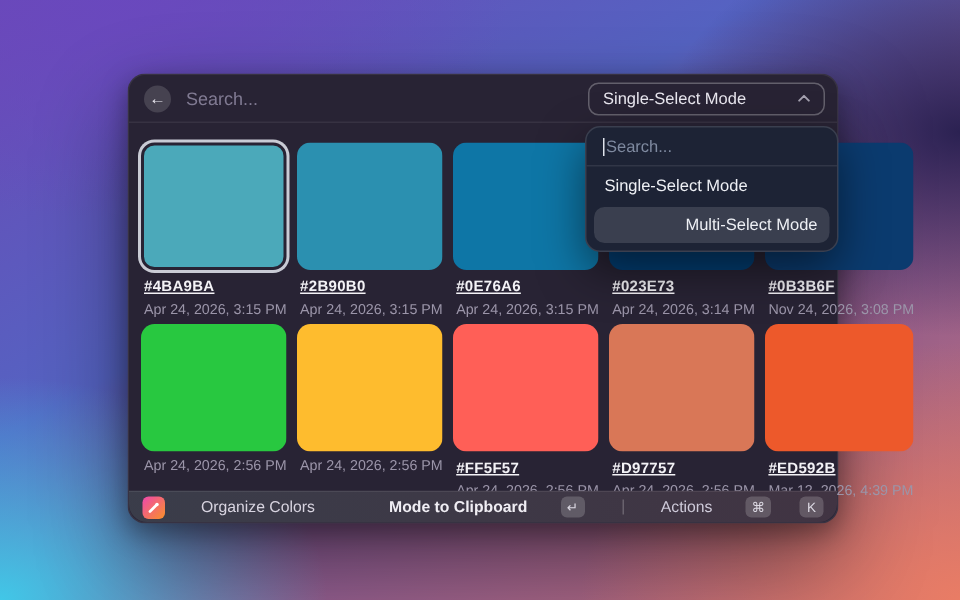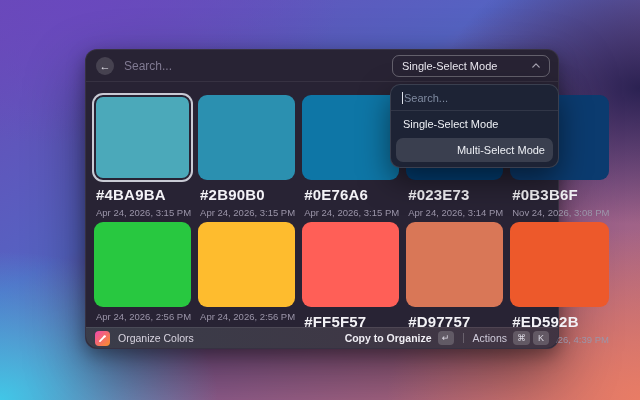--- a/index.html
+++ b/index.html
@@ -51,21 +51,21 @@
   }
   .cell {}
   .swatch {
     height:85px; border-radius:9px;
     border:2px solid rgba(0,0,0,0);
   }
   .cell.selected .swatch {
     border:2px solid #282334;
     box-shadow:0 0 0 2px #c9cbd5;
   }
-  .hex { font-size:15px; font-weight:bold; color:#f3f2f6; margin:6px 0 0 2px; letter-spacing:0.2px; }
+  .hex { font-size:10px; font-weight:bold; color:#f3f2f6; margin:6px 0 0 2px; letter-spacing:0.2px;text-decoration:underline; }
   .date { font-size:9.5px; color:#9b95a9; margin:4px 0 0 2px; white-space:nowrap; }
 
   
   .dropdown {
     position:absolute; left:304px; top:34px; width:169px;
     background:#1d2335;
     border:1px solid rgba(255,255,255,0.13);
     border-radius:10px;
     box-shadow:0 12px 30px rgba(0,0,0,0.5);
     z-index:5; overflow:hidden; padding-bottom:5px;
@@ -81,20 +81,21 @@
   }
 
   
   .footer {
     position:absolute; left:0; right:0; bottom:0; height:21px;
     display:flex; align-items:center; padding:0 9px;
     border-top:1px solid rgba(255,255,255,0.08);
     background:linear-gradient(90deg, rgba(120,160,160,0.16), rgba(160,105,115,0.16)), #2e2a39;
     border-radius:0 0 12px 12px;
     font-size:10.5px;
+    gap:16px;
   }
   .app-icon {
     width:15px; height:15px; border-radius:4px;
     background:linear-gradient(135deg,#f04fa0 10%,#f98d2f 95%);
     display:flex; align-items:center; justify-content:center; flex:0 0 auto;
   }
   .app-name { margin-left:8px; color:#d8d4e0; }
   .spacer { flex:1; }
   .primary-label { color:#f0eef4; font-weight:bold; }
   .key {
@@ -199,21 +200,21 @@
 
   <div class="footer">
     <div class="app-icon">
       <svg width="9" height="9" viewBox="0 0 10 10">
         <path d="M2.2 7.8 L7 3" stroke="#fff" stroke-width="2" stroke-linecap="round"></path>
         <circle cx="7.4" cy="2.6" r="1.3" fill="#fff"></circle>
       </svg>
     </div>
     <span class="app-name">Organize Colors</span>
     <span class="spacer"></span>
-    <span class="primary-label">Copy to Organize</span>
+    <span class="primary-label">Mode to Clipboard</span>
     <span class="key">↵</span>
     <span class="vdiv"></span>
     <span class="actions-label">Actions</span>
     <span class="key">⌘</span>
     <span class="key">K</span>
   </div>
 
 </div>
 
 </body></html>

